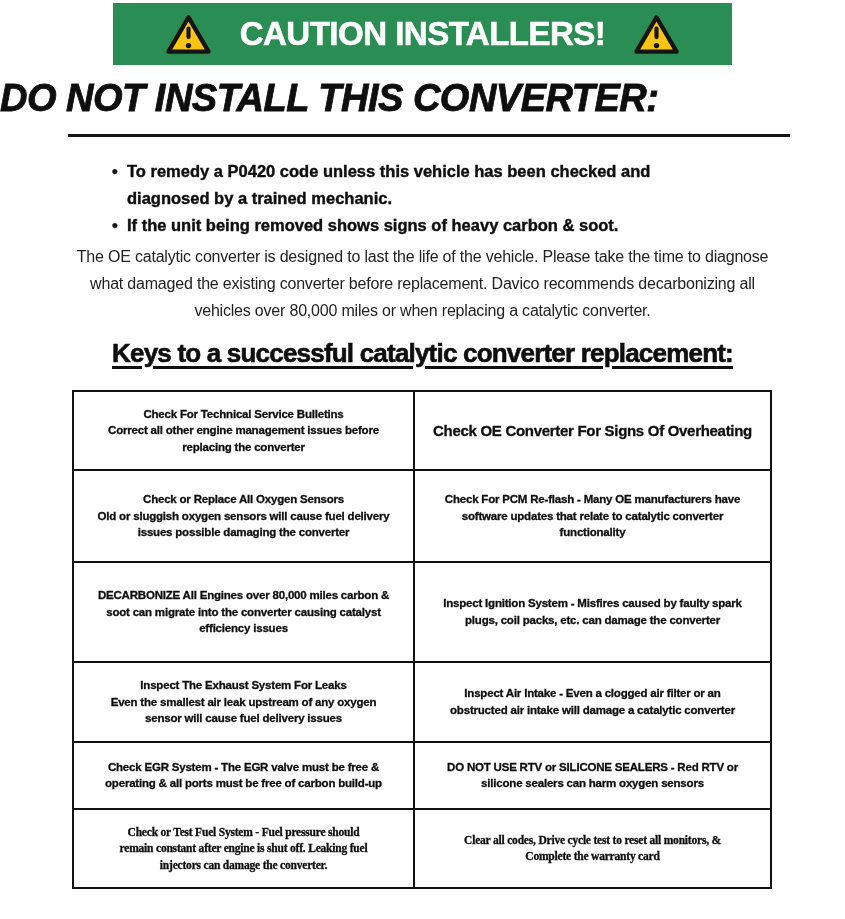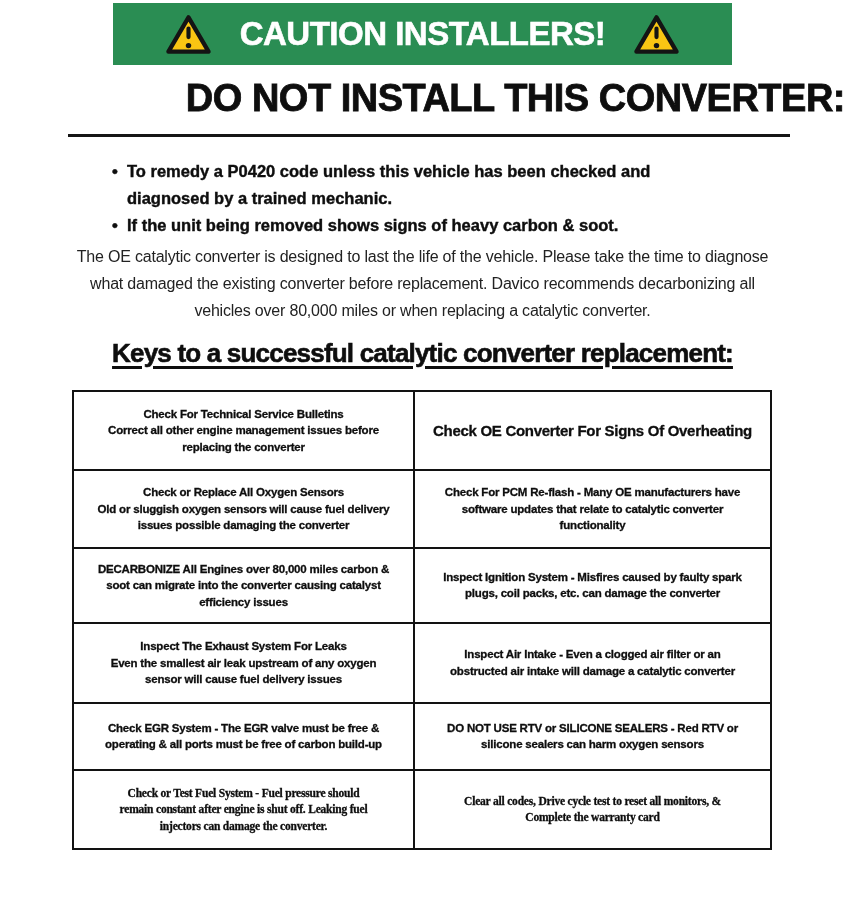--- a/index.html
+++ b/index.html
@@ -30,26 +30,27 @@
     font-weight: bold;
     letter-spacing: -0.5px;
     -webkit-text-stroke: 0.6px #ffffff;
     white-space: nowrap;
   }
   .tri-icon { width: 47px; height: 43px; display: block; }
 
   
   .main-heading {
     margin: 13px 0 0;
-    text-align: right;
+    text-align: left;
     font-size: 38px;
     font-weight: bold;
     letter-spacing: -0.5px;
     line-height: 1.1;
     color: #0e0e0e;
+    font-style: italic;
     -webkit-text-stroke: 0.8px #0e0e0e;
   }
 
   .divider {
     border: none;
     height: 3px;
     background: #151515;
     width: 722px;
     margin: 14px 0 0 68px;
   }
@@ -126,22 +127,22 @@
     color: #0e0e0e;
     -webkit-text-stroke: 0.3px #0e0e0e;
     white-space: pre-line;
   }
   .keys-table td.big {
     font-size: 15px;
     letter-spacing: -0.3px;
     line-height: 19px;
   }
   .keys-table tr:nth-child(1) { height: 79px; }
-  .keys-table tr:nth-child(2) { height: 78px; margin-left: 37px; }
-  .keys-table tr:nth-child(3) { height: 75px; }
+  .keys-table tr:nth-child(2) { height: 92px; margin-left: 37px; }
+  .keys-table tr:nth-child(3) { height: 100px; }
   .keys-table tr:nth-child(4) { height: 80px; }
   .keys-table tr:nth-child(5) { height: 67px; padding-left: 48px; }
   .keys-table tr:nth-child(6) { height: 79px; font-family: Liberation Serif, serif; }
 </style>
 </head>
 <body>
 
 <div class="page">
 
   <div class="banner" style="background-color: rgb(42, 141, 83);">

